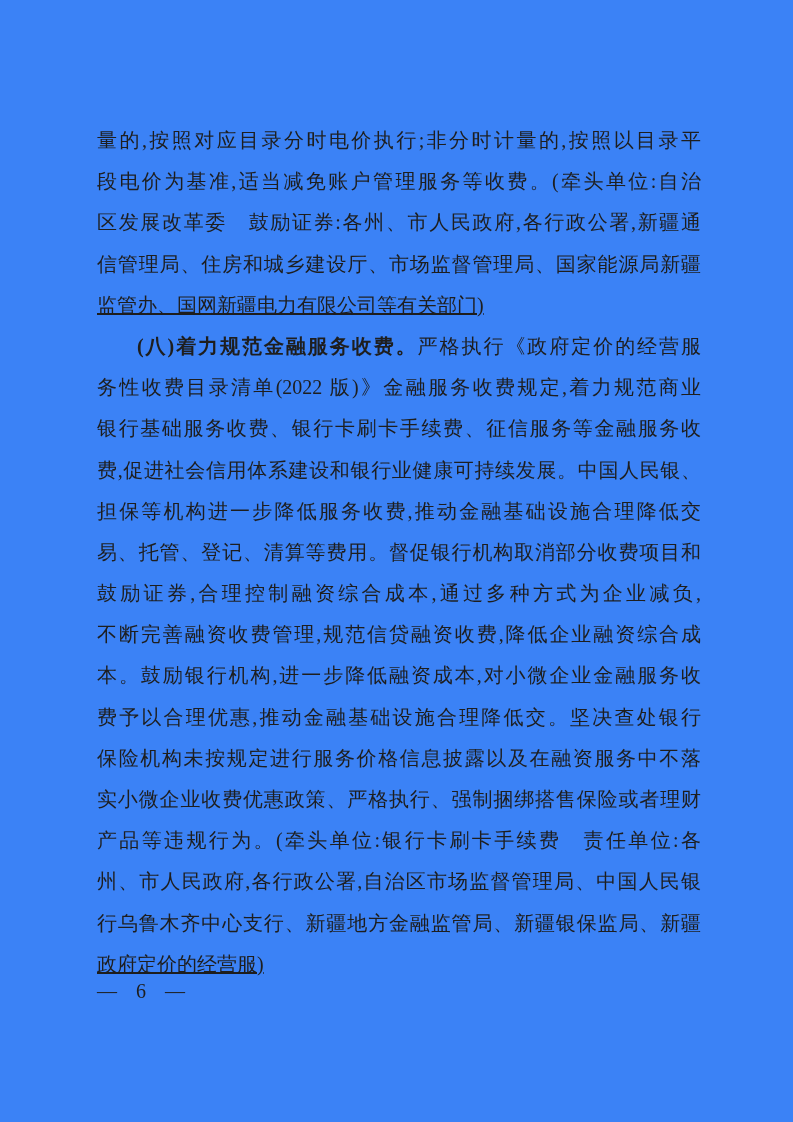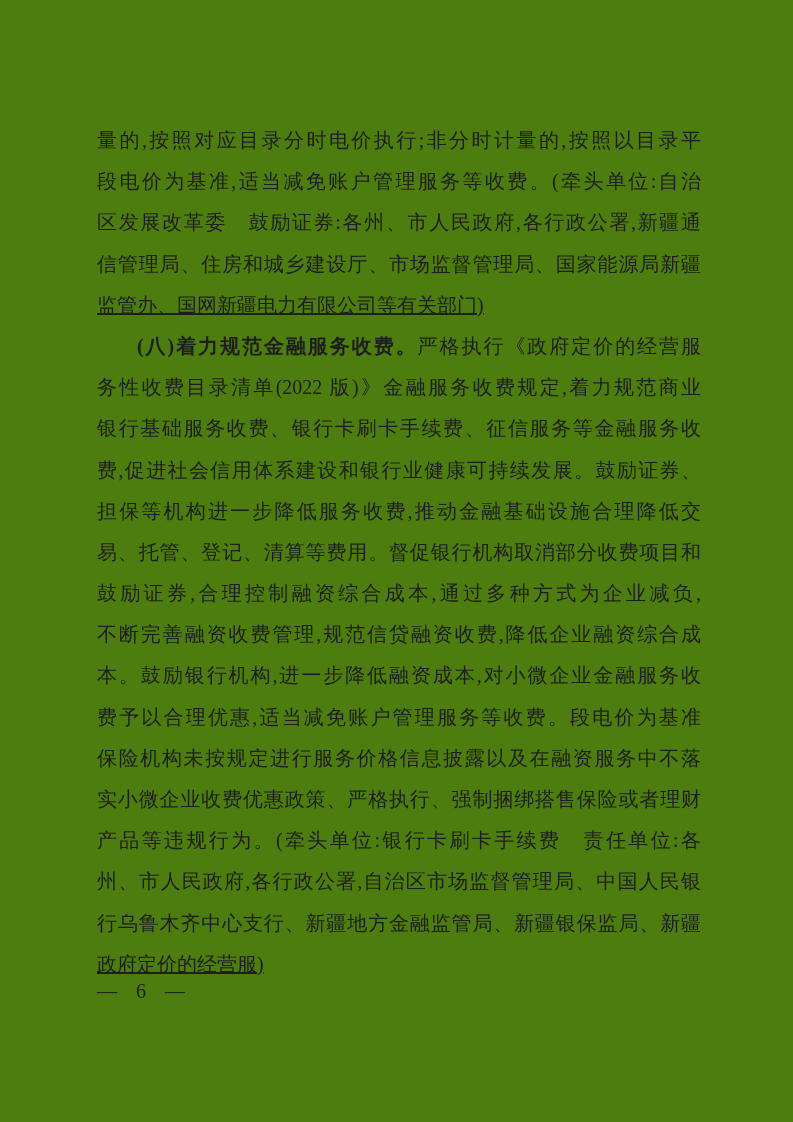--- a/index.html
+++ b/index.html
@@ -5,21 +5,21 @@
 <style>
   html, body {
     margin: 0;
     padding: 0;
     background: #ffffff;
   }
   .page {
     position: relative;
     width: 793px;
     height: 1122px;
-    background: #4d7c0f;
+    background: #3b82f6;
     overflow: hidden;
     font-family: "Liberation Serif", "DejaVu Serif", serif;
     color: #1e1e1e;
   }
   .doc-body {
     position: absolute;
     left: 97px;
     top: 120px;
     width: 604px;
   }
@@ -66,27 +66,27 @@
         <div class="text-line">量的,按照对应目录分时电价执行;非分时计量的,按照以目录平</div>
         <div class="text-line">段电价为基准,适当减免账户管理服务等收费。(牵头单位:自治</div>
         <div class="text-line">区发展改革委　鼓励证券:各州、市人民政府,各行政公署,新疆通</div>
         <div class="text-line">信管理局、住房和城乡建设厅、市场监督管理局、国家能源局新疆</div>
         <div class="text-line last">监管办、国网新疆电力有限公司等有关部门)</div>
       </div>
       <div class="paragraph">
         <div class="text-line indent"><span class="lead">(八)着力规范金融服务收费。</span>严格执行《政府定价的经营服</div>
         <div class="text-line">务性收费目录清单(2022 版)》金融服务收费规定,着力规范商业</div>
         <div class="text-line">银行基础服务收费、银行卡刷卡手续费、征信服务等金融服务收</div>
-        <div class="text-line">费,促进社会信用体系建设和银行业健康可持续发展。鼓励证券、</div>
+        <div class="text-line">费,促进社会信用体系建设和银行业健康可持续发展。中国人民银、</div>
         <div class="text-line">担保等机构进一步降低服务收费,推动金融基础设施合理降低交</div>
         <div class="text-line">易、托管、登记、清算等费用。督促银行机构取消部分收费项目和</div>
         <div class="text-line">鼓励证券,合理控制融资综合成本,通过多种方式为企业减负,</div>
         <div class="text-line">不断完善融资收费管理,规范信贷融资收费,降低企业融资综合成</div>
         <div class="text-line">本。鼓励银行机构,进一步降低融资成本,对小微企业金融服务收</div>
-        <div class="text-line">费予以合理优惠,适当减免账户管理服务等收费。段电价为基准</div>
+        <div class="text-line">费予以合理优惠,推动金融基础设施合理降低交。坚决查处银行</div>
         <div class="text-line">保险机构未按规定进行服务价格信息披露以及在融资服务中不落</div>
         <div class="text-line">实小微企业收费优惠政策、严格执行、强制捆绑搭售保险或者理财</div>
         <div class="text-line">产品等违规行为。(牵头单位:银行卡刷卡手续费　责任单位:各</div>
         <div class="text-line">州、市人民政府,各行政公署,自治区市场监督管理局、中国人民银</div>
         <div class="text-line">行乌鲁木齐中心支行、新疆地方金融监管局、新疆银保监局、新疆</div>
         <div class="text-line last">政府定价的经营服)</div>
       </div>
     </div>
   <div class="page-number">— 6 —</div>
 </div>

